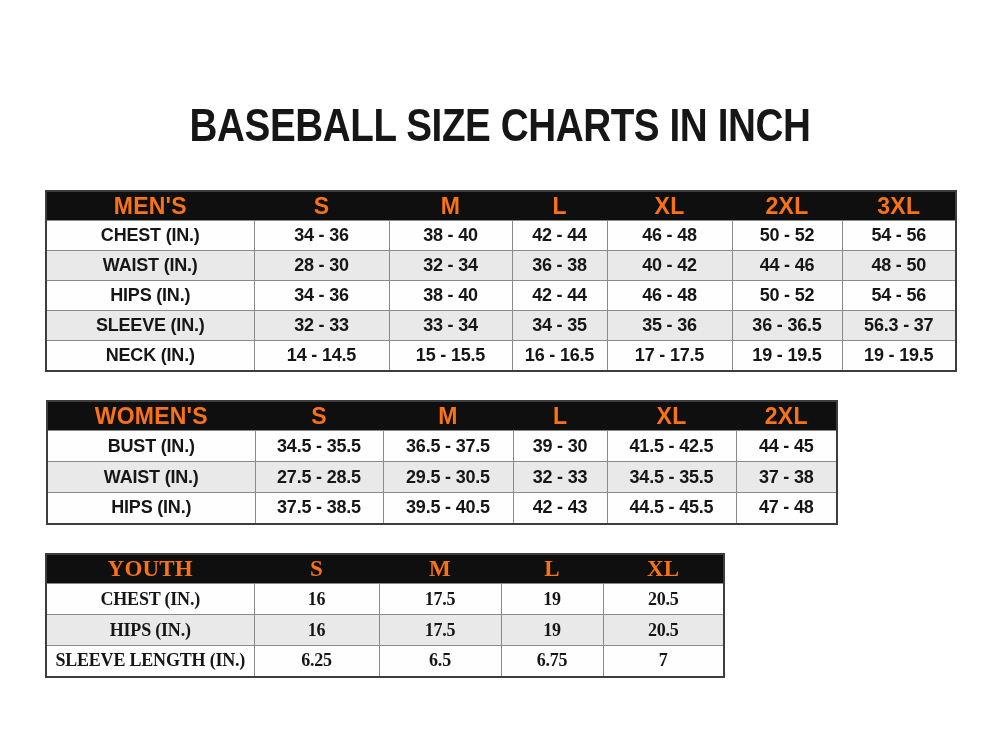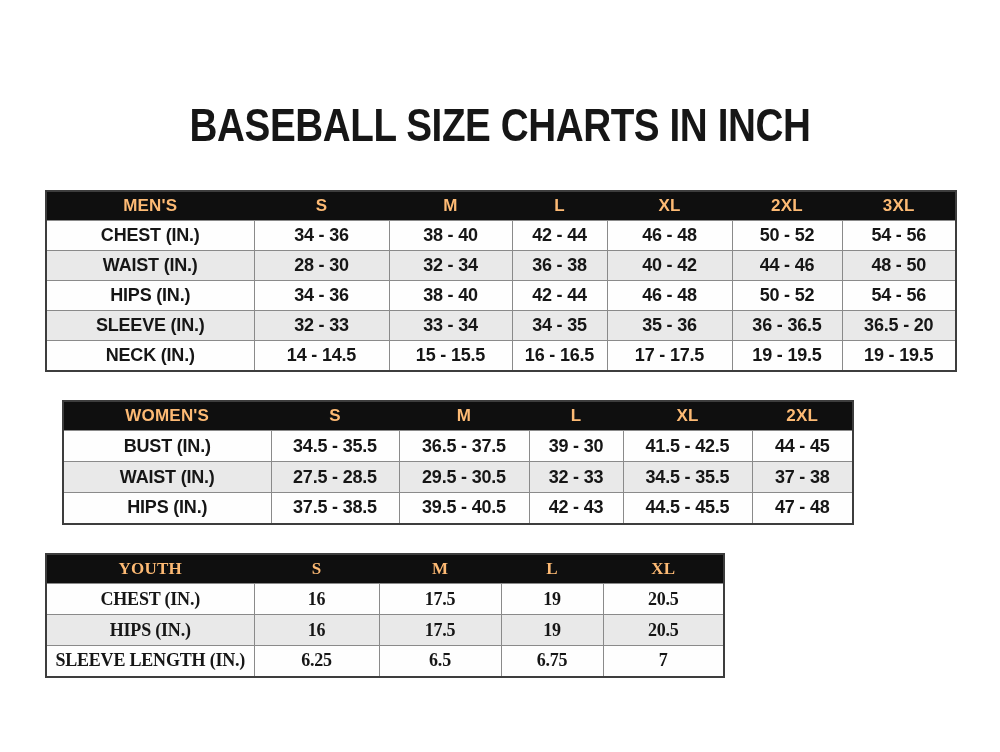--- a/index.html
+++ b/index.html
@@ -41,36 +41,36 @@
   table.size-table td {
     border: 1px solid #8a8a8a;
     text-align: center;
     vertical-align: middle;
     padding: 0;
     overflow: hidden;
     white-space: nowrap;
   }
   table.size-table thead th {
     background: #0f0f0f;
-    color: #fdba74;
+    color: #f97316;
     border-color: #0f0f0f;
     border-bottom: 1px solid #8a8a8a;
     height: 28px;
-    font-size: 17px;
+    font-size: 23px;
     letter-spacing: 0.2px;
   }
   table.size-table tbody td {
     font-size: 18px;
     letter-spacing: -0.2px;
   }
   table.size-table tbody tr:nth-child(odd) td { background: #fefefe; }
   table.size-table tbody tr:nth-child(even) td { background: #e9e9e9; }
 
   #table-mens   { left: 45px; top: 190px; }
-  #table-womens { left: 62px; top: 400px; }
+  #table-womens { left: 46px; top: 400px; }
   #table-youth  { left: 45px; top: 553px; font-family: Liberation Serif, serif; }
 
   #table-mens tbody tr   { height: 30px; }
   #table-womens tbody tr { height: 31px; padding-left: 33px; }
   #table-youth tbody tr  { height: 31px; }
 
   
   #table-mens col:nth-child(1) { width: 208px; }
   #table-mens col:nth-child(2) { width: 135px; }
   #table-mens col:nth-child(3) { width: 123px; }
@@ -146,21 +146,21 @@
         <td>50 - 52</td>
         <td>54 - 56</td>
       </tr>
       <tr>
         <td>SLEEVE (IN.)</td>
         <td>32 - 33</td>
         <td>33 - 34</td>
         <td>34 - 35</td>
         <td>35 - 36</td>
         <td>36 - 36.5</td>
-        <td>36.5 - 20</td>
+        <td>56.3 - 37</td>
       </tr>
       <tr>
         <td>NECK (IN.)</td>
         <td>14 - 14.5</td>
         <td>15 - 15.5</td>
         <td>16 - 16.5</td>
         <td>17 - 17.5</td>
         <td>19 - 19.5</td>
         <td>19 - 19.5</td>
       </tr>

